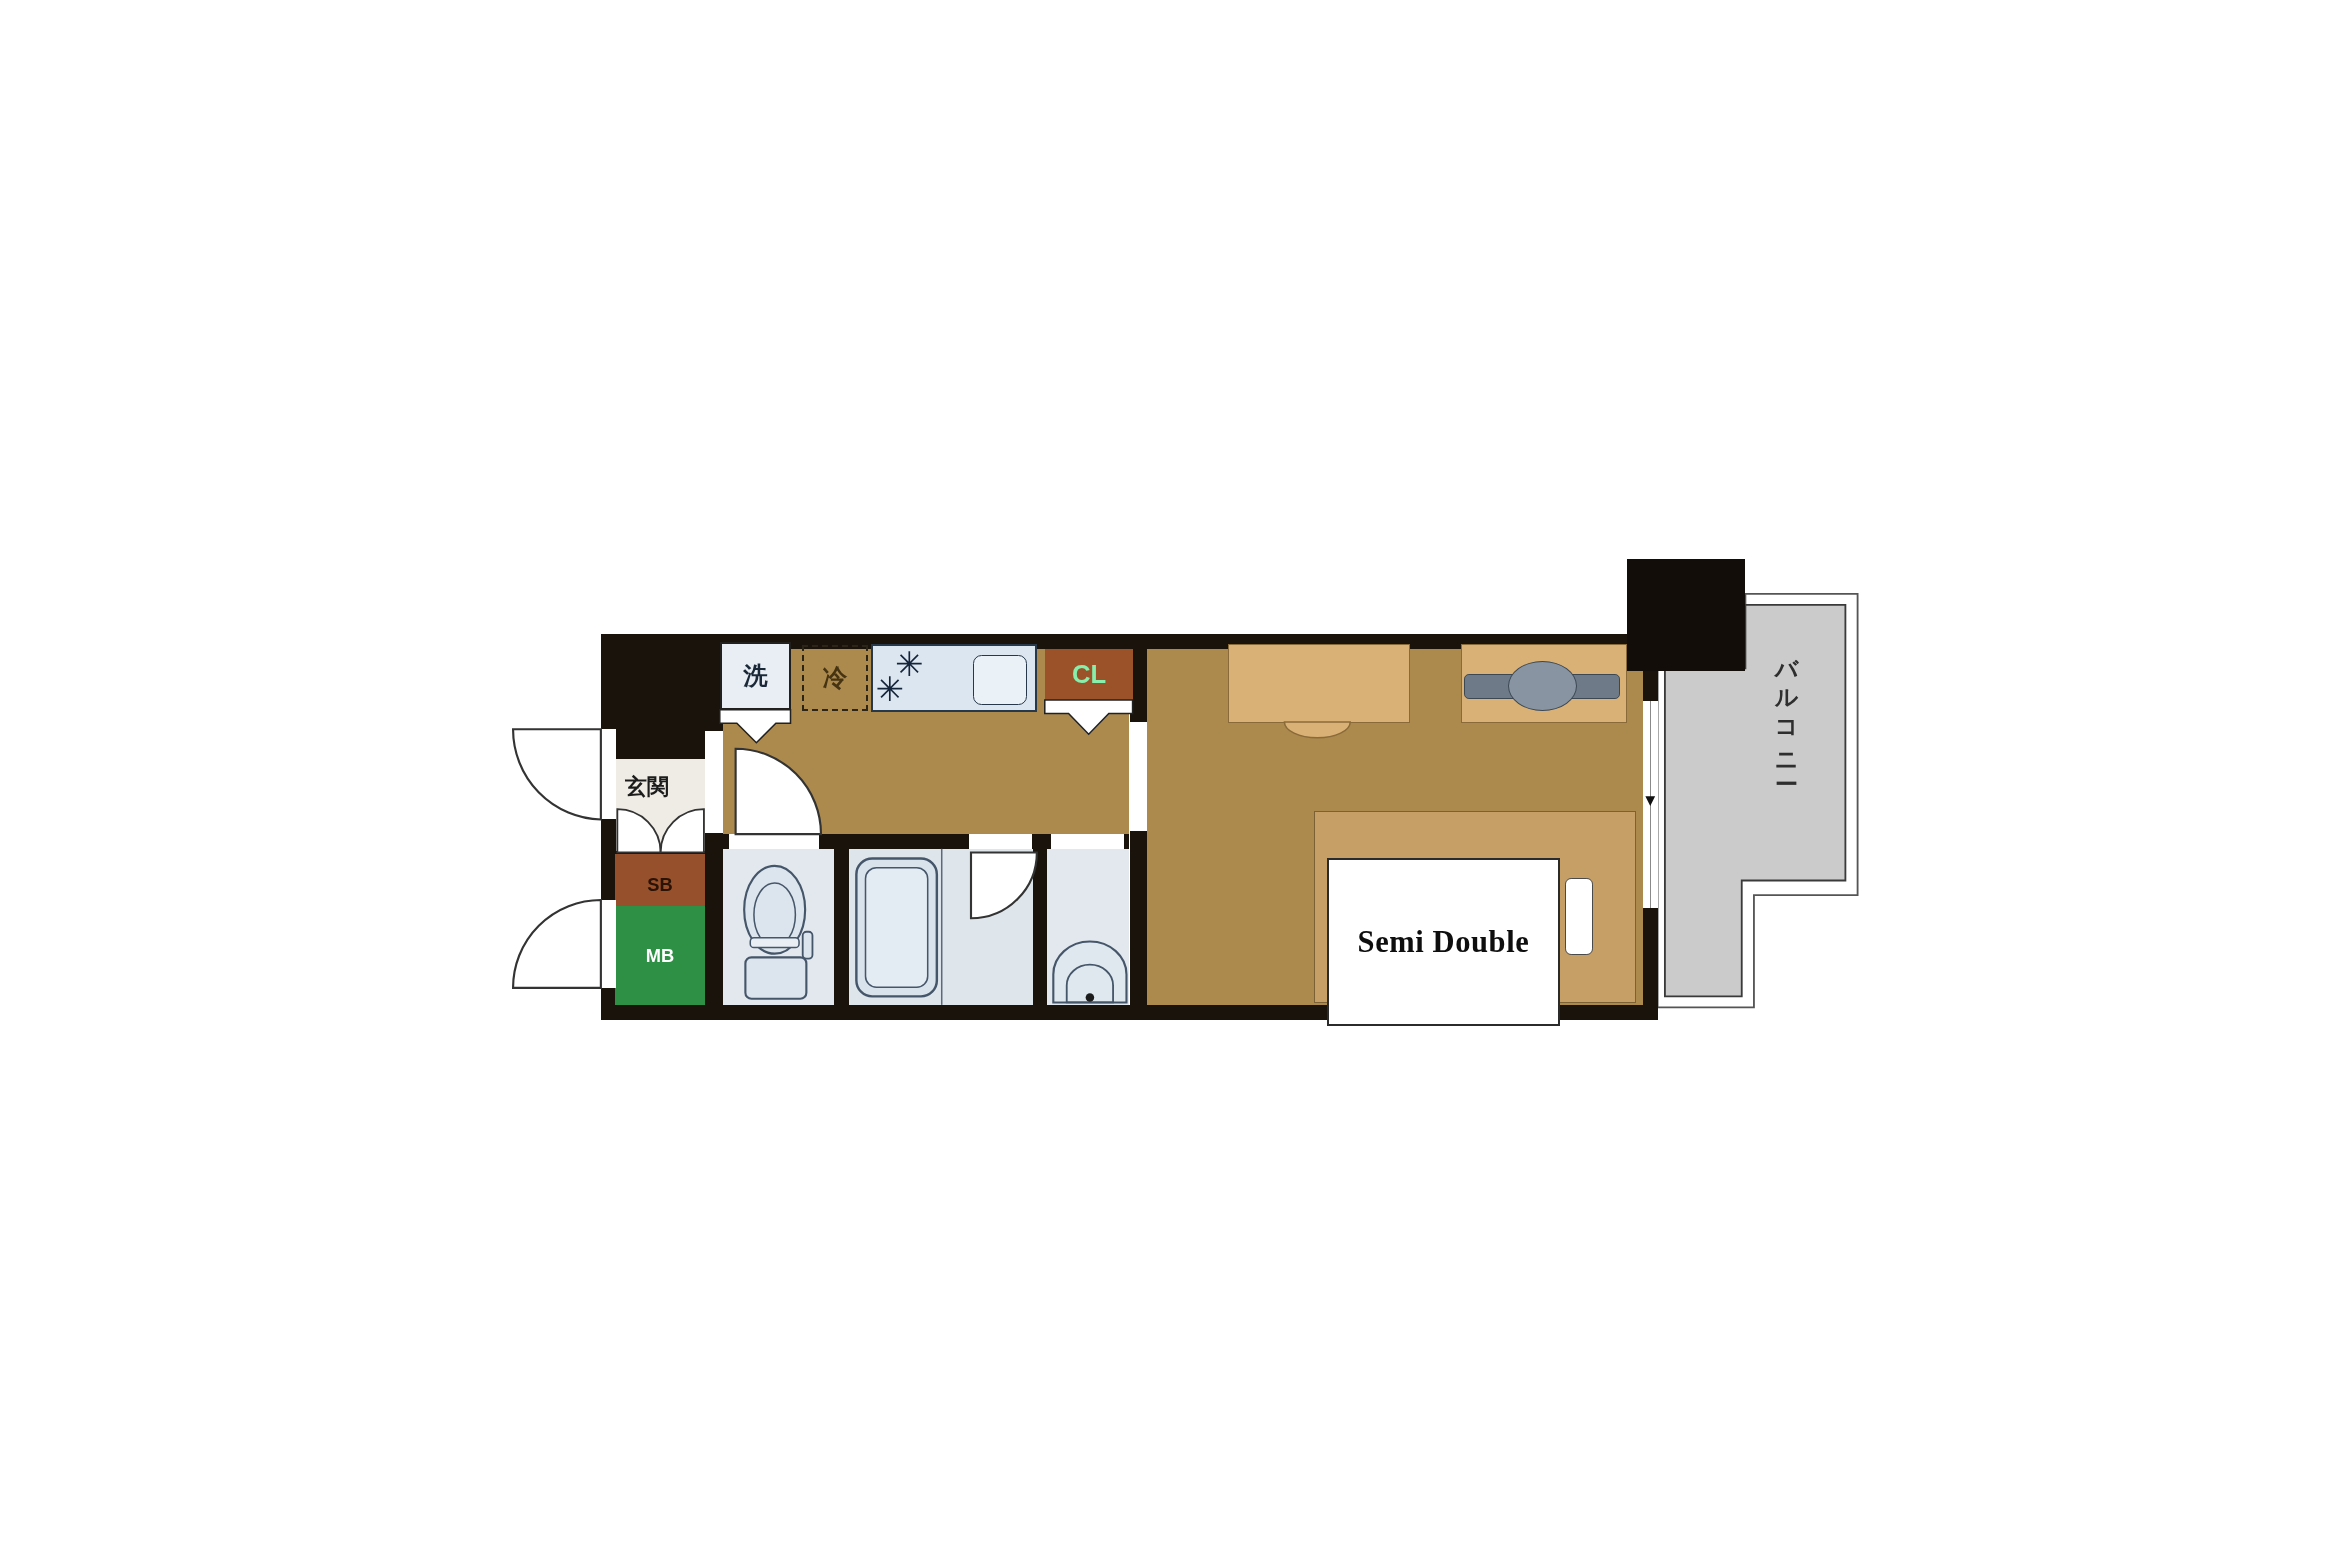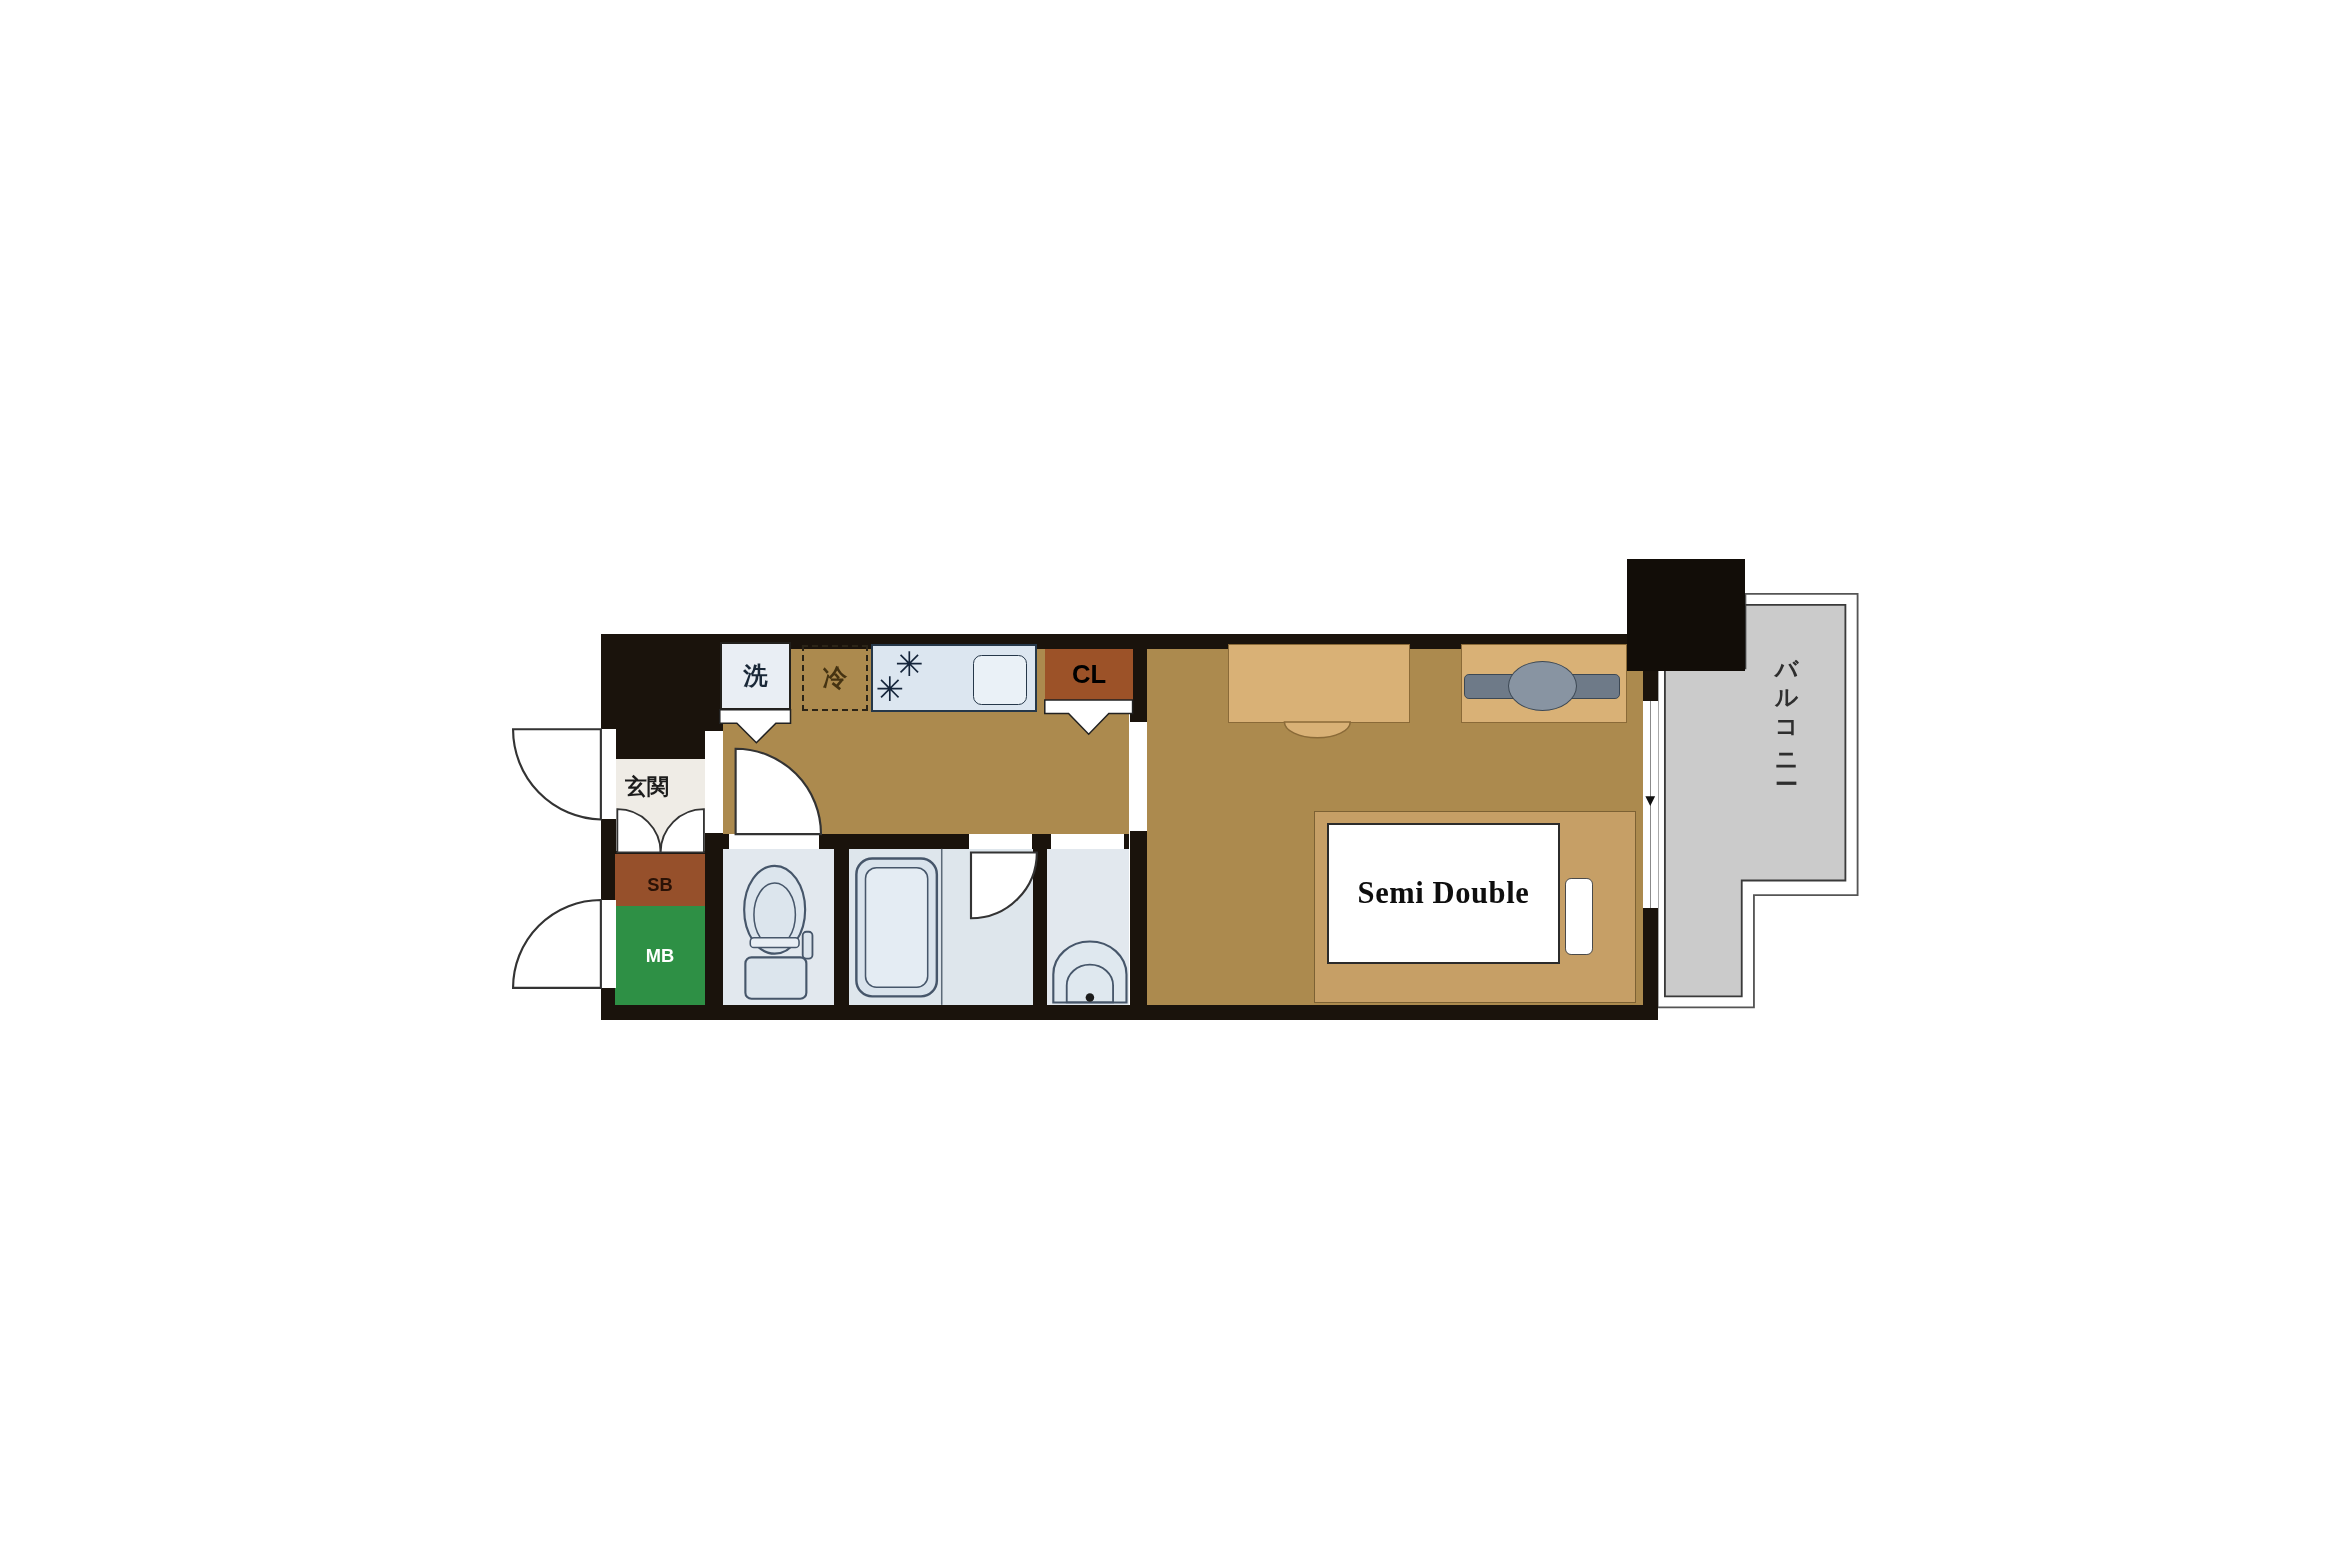--- a/index.html
+++ b/index.html
@@ -95,31 +95,31 @@
       <span>洗</span>
     </div>
   <div class="abs fridge-box z25 lbl jp" style="left:802px;top:645px;width:66px;height:66px;font-size:24.4px;color:#453312;">
       <span>冷</span>
     </div>
   <div class="abs kitchen z25" style="left:871px;top:644px;width:166px;height:68px;">
     <span class="burner" style="left:22px;top:1.2px;font-size:34px;">✳</span>
     <span class="burner" style="left:2.4px;top:25.6px;font-size:34px;">✳</span>
     <div class="sink" style="left:100px;top:8.5px;width:52px;height:48px;"></div>
   </div>
-  <div class="abs cl z25 lbl jp" style="left:1045px;top:649px;width:88px;height:51px;font-size:25.6px;color:#000000;">
+  <div class="abs cl z25 lbl jp" style="left:1045px;top:649px;width:88px;height:51px;font-size:25.6px;color:#86efac;">
       <span>CL</span>
     </div>
 
   <div class="abs furn z25" style="left:1228px;top:644px;width:182px;height:79px;"></div>
   <div class="abs furn z25" style="left:1461px;top:644px;width:166px;height:79px;">
     <div class="tvbar" style="left:2.4px;top:29px;width:154px;height:23px;"></div>
     <div class="tvoval" style="left:46px;top:16px;width:67px;height:48px;"></div>
   </div>
   <div class="abs bedframe z25" style="left:1314px;top:811px;width:322px;height:192px;"></div>
-  <div class="abs mattress z25" style="left:1327px;top:823px;width:233px;height:141px;">
+  <div class="abs mattress z25" style="left:1327px;top:858px;width:233px;height:168px;">
     <span class="bedlabel">Semi Double</span>
   </div>
   <div class="abs pillow z25" style="left:1565px;top:878px;width:28px;height:77px;"></div>
 
   <svg class="overlay" width="2342" height="1561" viewBox="0 0 3840 2560">
 
     <path d="M841,1196 A148,148 0 0 0 985,1344 L985,1196 Z" fill="#ffffff" stroke="#333333" stroke-width="3.5"></path>
 
     <path d="M841,1620 A144,144 0 0 1 985,1476 L985,1620 Z" fill="#ffffff" stroke="#333333" stroke-width="3.5"></path>
 

